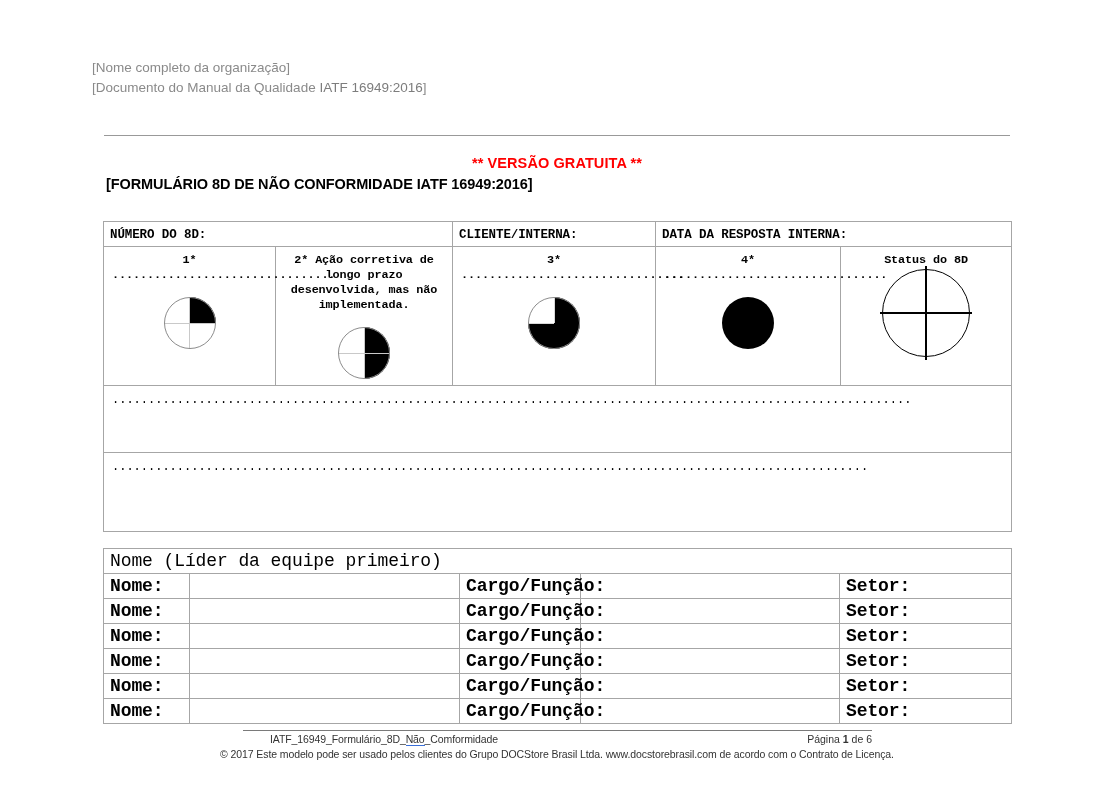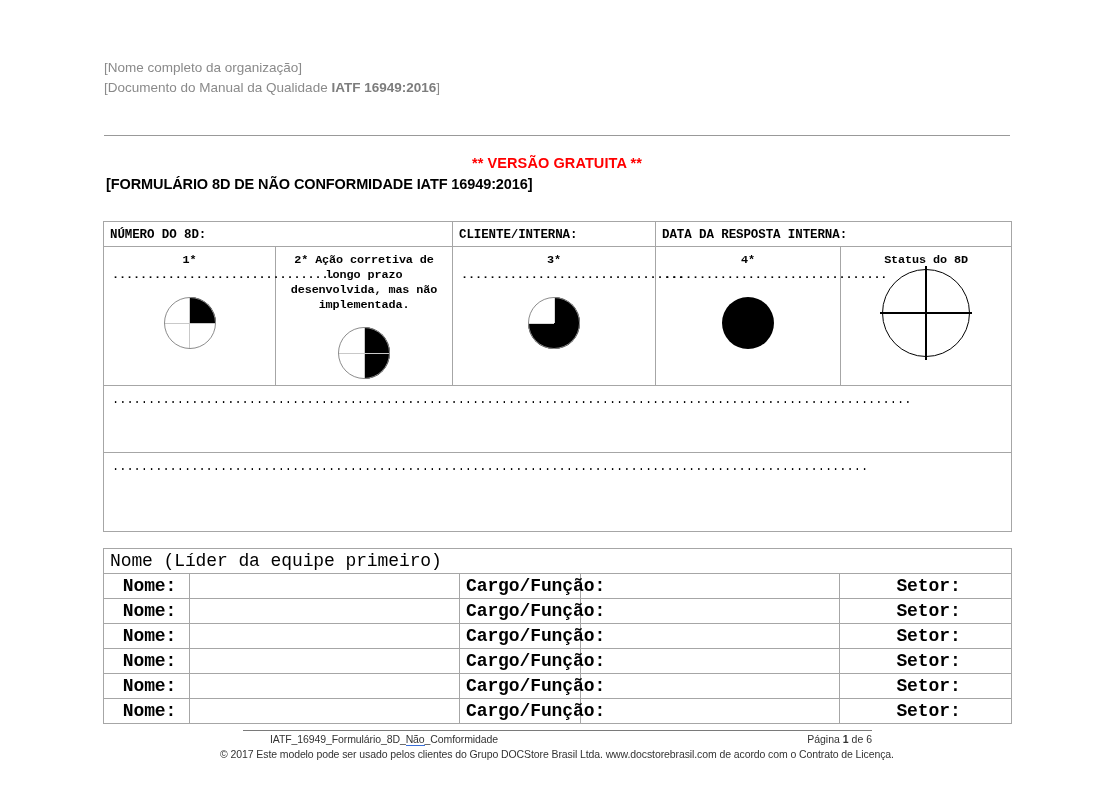--- a/index.html
+++ b/index.html
@@ -13,30 +13,30 @@
     color: #000;
     position: relative;
     overflow: hidden;
   }
 
   .page { position: absolute; left: 0; top: 0; width: 1115px; height: 799px; }
 
   
   .doc-header {
     position: absolute;
-    left: 104px; top: 58px;
+    left: 92px; top: 58px;
     width: 906px;
   }
   .doc-header-line {
     font-size: 13.5px;
     color: #8a8a8a;
     line-height: 19.5px;
     white-space: pre;
   }
-  .doc-header-line b { color: #7d7d7d; font-weight: bold; margin-top: 38px; }
+  .doc-header-line b { color: #7d7d7d; font-weight: normal; margin-top: 38px; }
   .header-rule {
     position: absolute;
     left: 104px; top: 135px;
     width: 906px; height: 1px;
     background: #999999;
   }
 
   
   .free-version {
     position: absolute;
@@ -159,21 +159,21 @@
     table-layout: fixed;
   }
   .names-table td {
     border: 1px solid #a6a6a6;
     padding: 2px 0 2px 6px;
     height: 22px;
     font-size: 18px;
     letter-spacing: -0.1px;
     font-family: Liberation Mono, monospace;
   }
-  .names-table td.b { font-weight: bold; text-align: center; }
+  .names-table td.b { font-weight: bold; }
   .names-head { font-weight: normal; }
 
   
   .footer-rule {
     position: absolute;
     left: 243px; top: 730px;
     width: 629px; height: 1px;
     background: #7a7a7a;
   }
   .footer-row {

